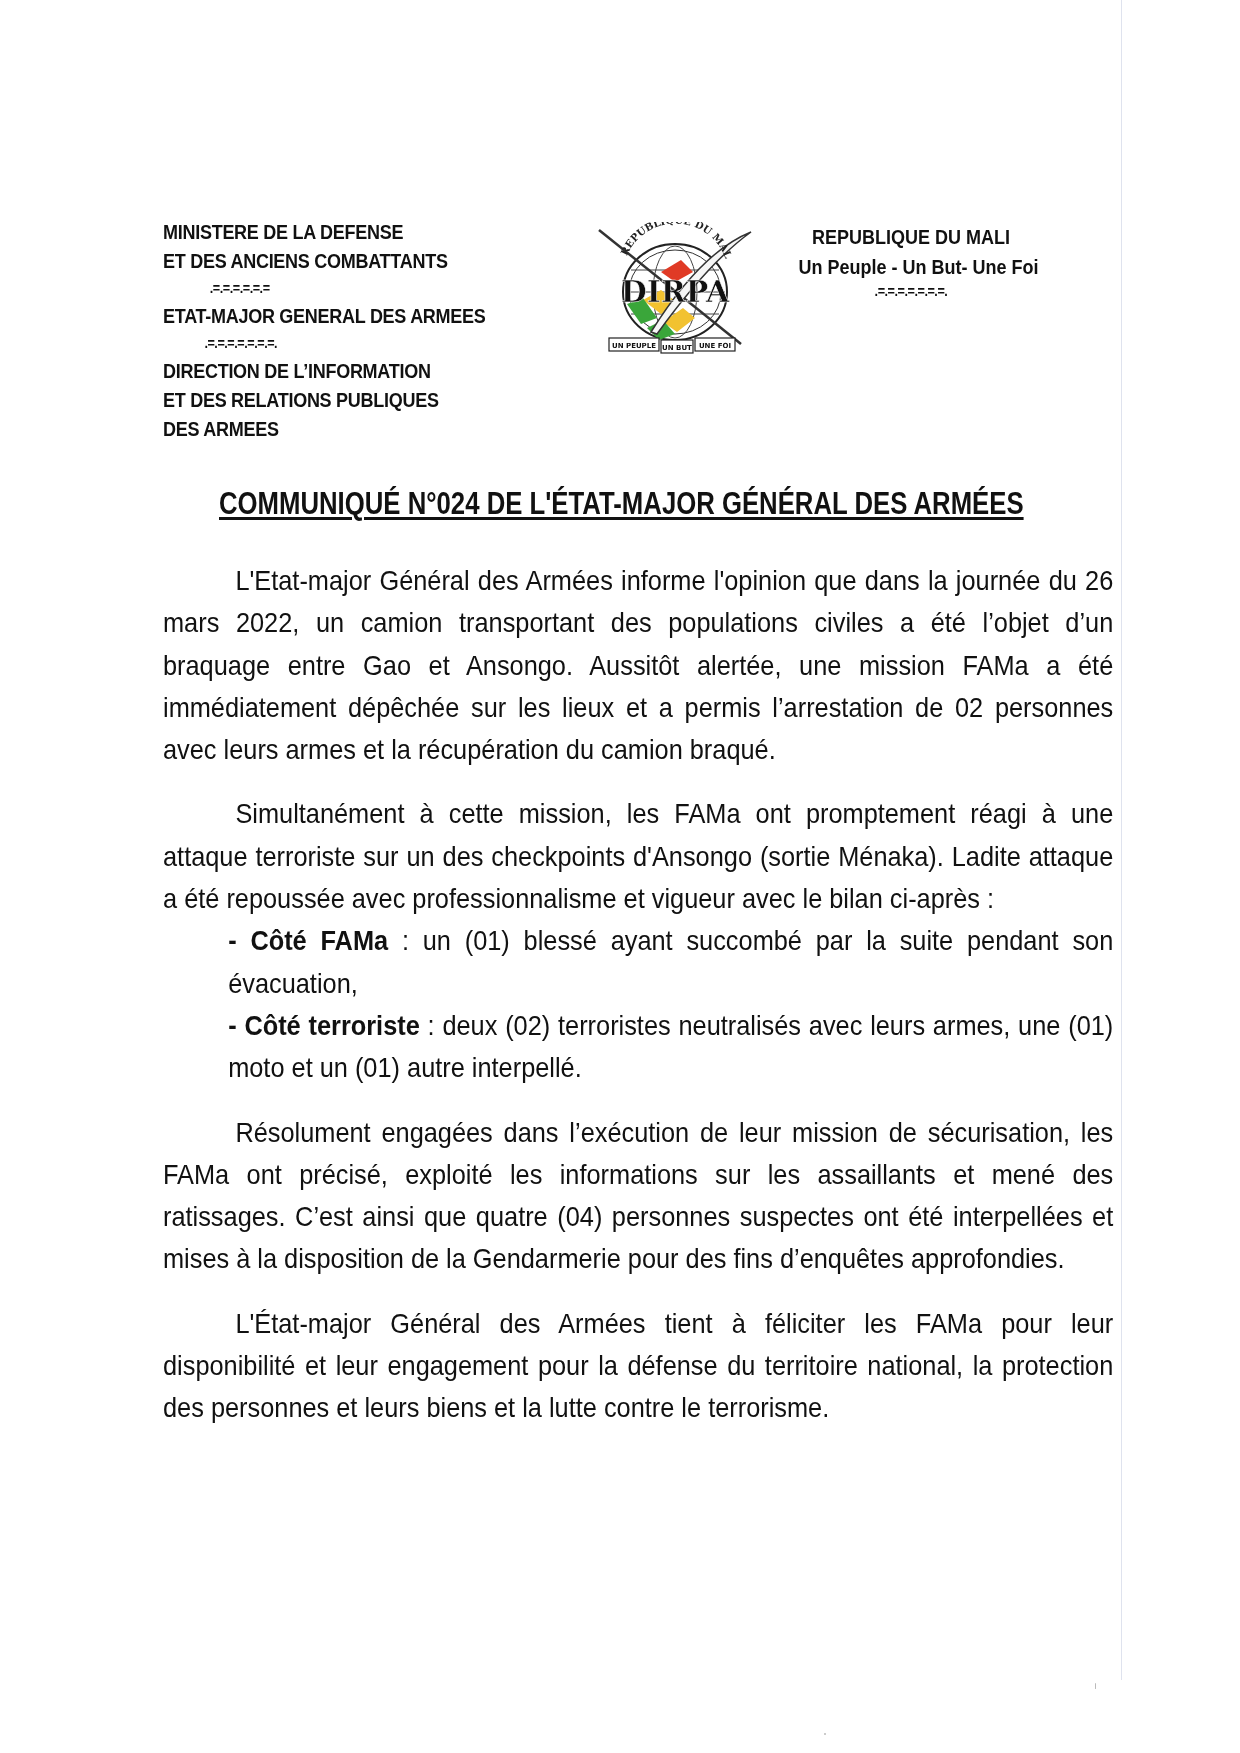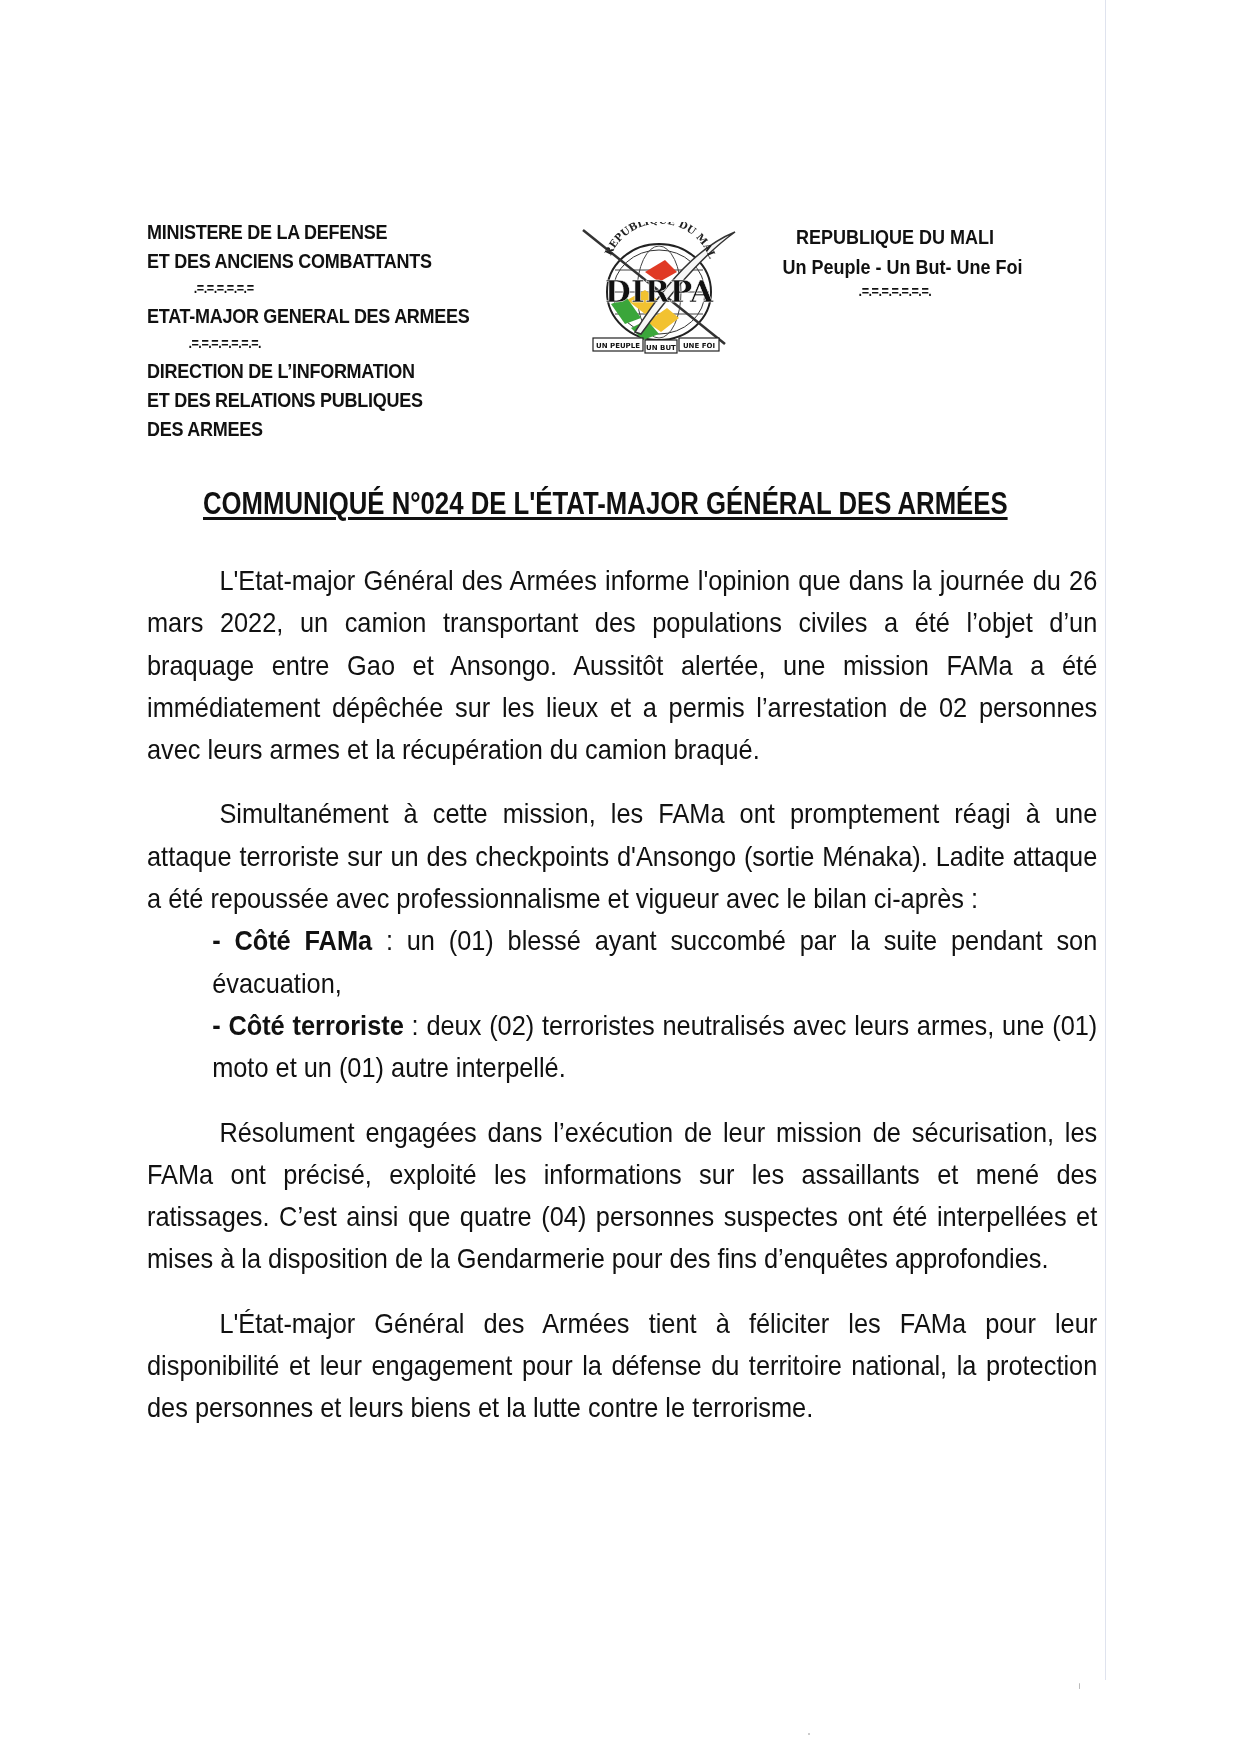--- a/index.html
+++ b/index.html
@@ -1,17 +1,17 @@
 <!DOCTYPE html>
 <html><head>
   <meta charset="utf-8">
   <style>
     html, body { margin: 0; padding: 0; background: #ffffff; }
     body { width: 1240px; height: 1753px; position: relative; overflow: hidden; color: #111; }
-    .page { position: absolute; left: 0; top: 0; width: 1140px; height: 1753px; background: #fff; }
+    .page { position: absolute; left: 16px; top: 0; width: 1140px; height: 1753px; background: #fff; }
     .scan-edge { position: absolute; left: 1105px; top: 0; width: 1px; height: 1680px; background: #dfe3ee; }
     .hdr-left { position: absolute; left: 147px; top: 218px; font-family: "Liberation Sans", sans-serif; font-weight: bold; font-size: 20px; line-height: 29px; letter-spacing: -0.3px; transform: scaleX(0.9); transform-origin: left top; white-space: nowrap; }
     .hdr-left .sep { display: block; font-size: 14px; line-height: 20px; letter-spacing: -0.5px; margin: 2px 0 4px 0; }
     .hdr-left .sep.s1 { padding-left: 52px; }
     .hdr-left .sep.s2 { padding-left: 46px; }
     .hdr-right { position: absolute; left: 770px; top: 222px; width: 250px; font-family: "Liberation Sans", sans-serif; font-weight: bold; font-size: 20px; line-height: 30px; text-align: center; white-space: nowrap; transform: scaleX(0.9); transform-origin: center top; }
     .hdr-right .sep { display: block; font-size: 14px; line-height: 18px; letter-spacing: -0.5px; }
     .logo { position: absolute; left: 575px; top: 222px; width: 168px; height: 135px; }
     .title { position: absolute; left: 203px; top: 486px; width: 840px; font-family: "Liberation Sans", sans-serif; font-weight: bold; font-size: 31px; line-height: 36px; white-space: nowrap; transform: scaleX(0.83); transform-origin: left top; text-decoration: underline; text-decoration-thickness: 3px; text-underline-offset: 3px; width: 1010px; }
     .body { position: absolute; left: 147px; top: 560px; width: 1050px; font-family: "Liberation Sans", sans-serif; font-size: 28px; line-height: 42.3px; text-align: justify; transform: scaleX(0.905); transform-origin: left top; }

